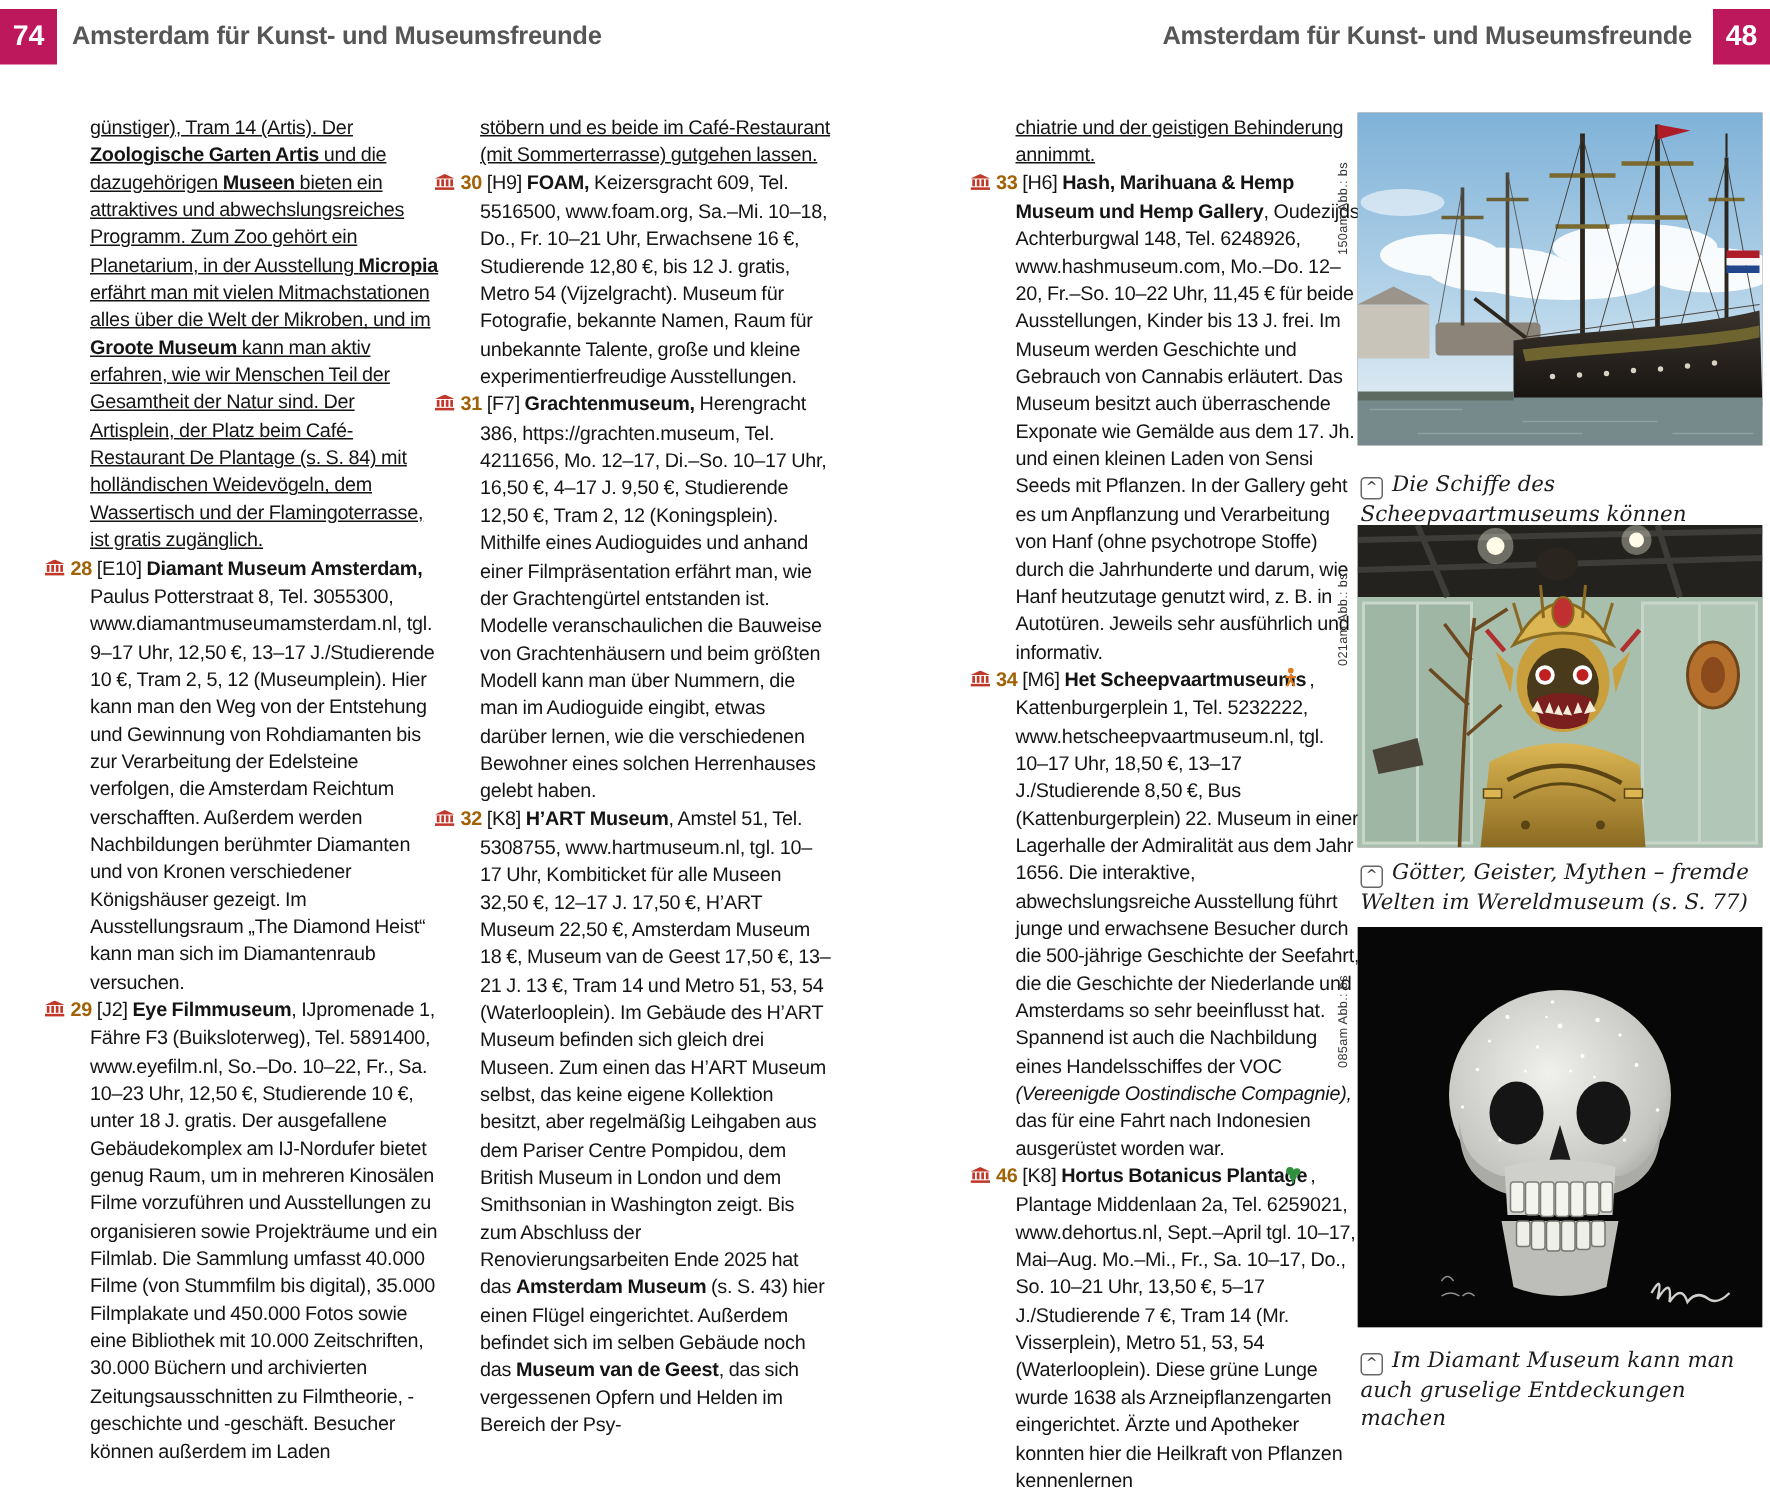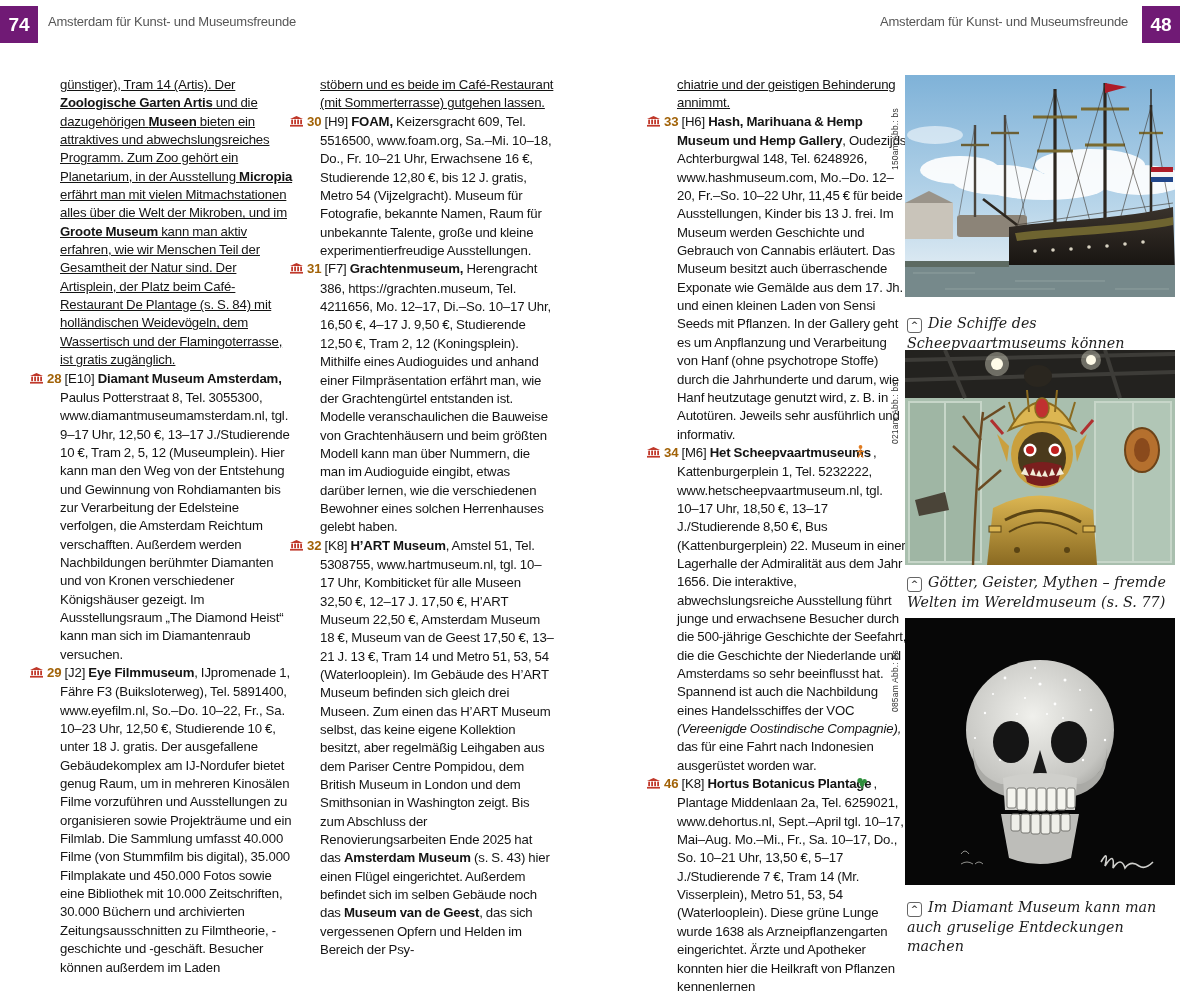--- a/index.html
+++ b/index.html
@@ -2,27 +2,27 @@
 <html><head>
 <meta charset="utf-8">
 <style>
   html,body{margin:0;padding:0;}
   body{
     width:1180px;height:1000px;position:relative;background:#ffffff;
     font-family:"Liberation Sans", sans-serif;overflow:hidden;
   }
   
   .pagenum{
-    position:absolute;top:6px;width:38px;height:37px;background:#701a75;
+    position:absolute;top:6px;width:38px;height:37px;background:#be185d;
     color:#fff;font-weight:bold;font-size:19px;display:flex;align-items:center;justify-content:center;
   }
   .pagenum.left{left:0;}
   .pagenum.right{right:0;}
   .htitle{
-    position:absolute;top:14px;font-size:13px;font-weight:normal;color:#565656;letter-spacing:-0.2px;white-space:nowrap;
+    position:absolute;top:14px;font-size:17px;font-weight:bold;color:#565656;letter-spacing:-0.2px;white-space:nowrap;
   }
   .htitle.left{left:48px;}
   .htitle.right{right:52px;}
   
   .col{
     position:absolute;top:76px;width:250px;color:#141414;
     font-size:13.2px;line-height:18.35px;letter-spacing:-0.15px;word-spacing:-0.4px;
   }
   .col0{left:45px;}
   .col1{left:305px;}

